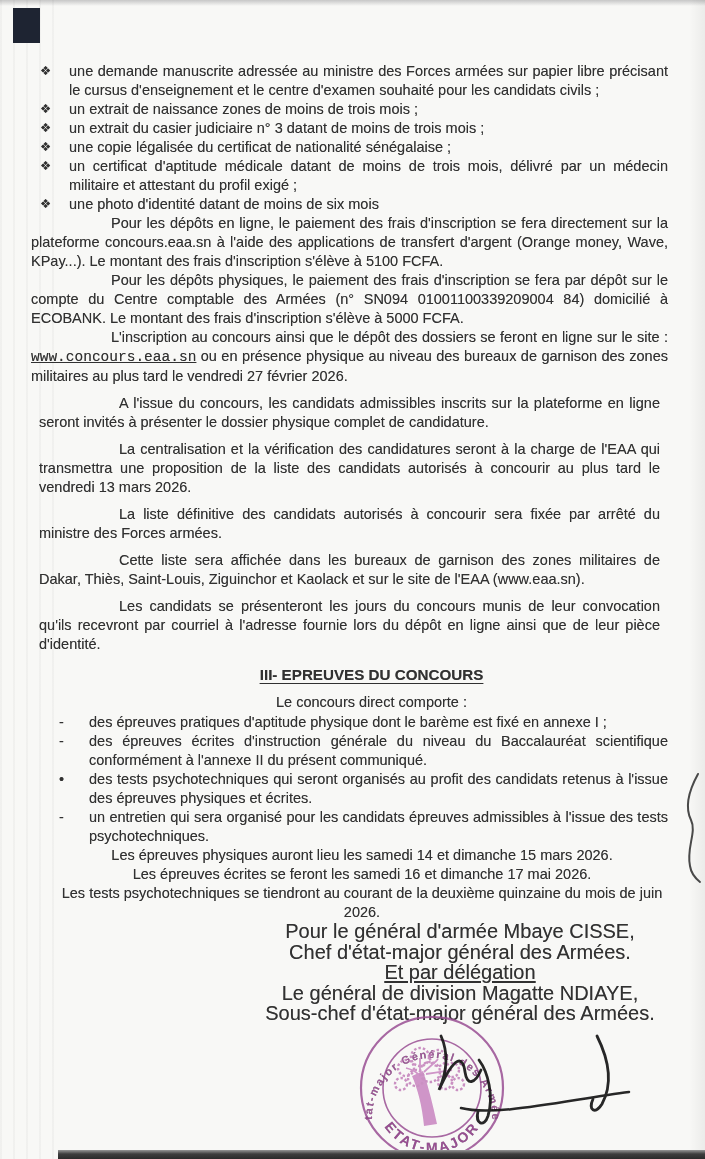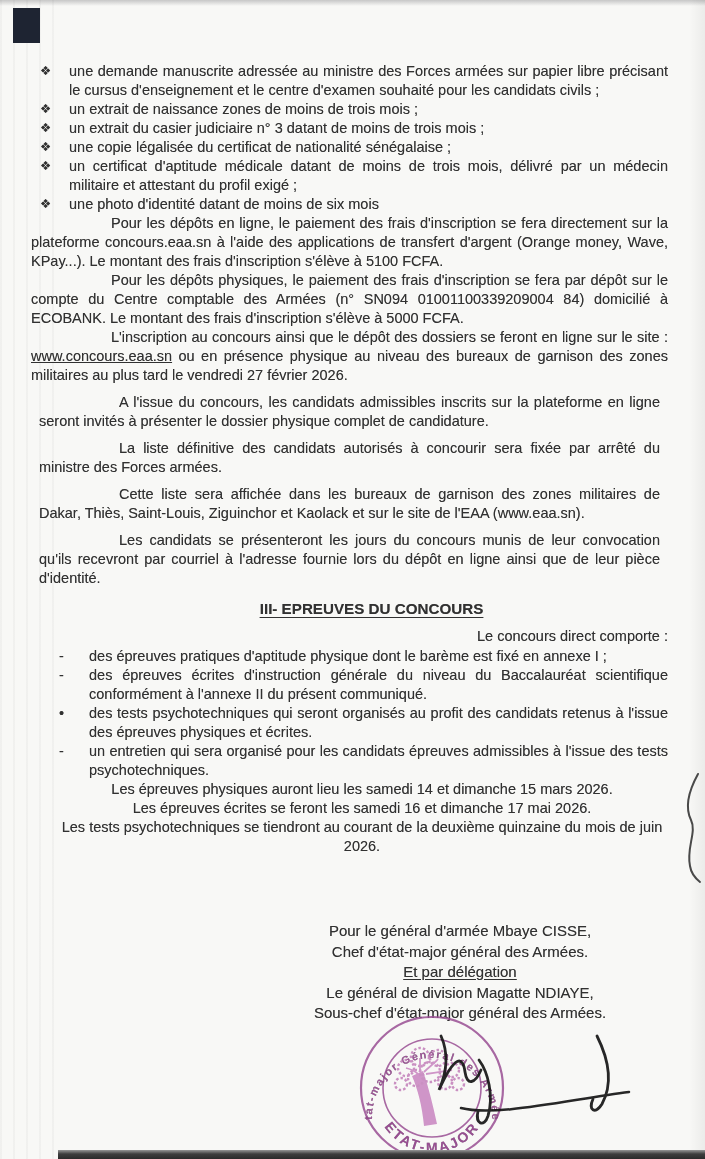--- a/index.html
+++ b/index.html
@@ -17,31 +17,31 @@
   .scan-right{position:absolute;right:0;top:0;bottom:0;width:16px;pointer-events:none;
     background:linear-gradient(to left,rgba(0,0,0,.05),rgba(0,0,0,0));}
   .corner-block{position:absolute;left:13px;top:8px;width:27px;height:35px;background:#1e2432;}
   .content{position:absolute;left:31px;top:62px;width:637px;
     font-size:14.5px;line-height:19px;text-align:justify;}
   .checklist{list-style:none;margin:0;padding:0;}
   .checklist li{position:relative;padding-left:38px;}
   .checklist .bullet{position:absolute;left:9px;top:0;font-size:12.5px;}
   .para{margin:0;text-indent:80px;}
   .plain{margin:8px;text-indent:80px;}
-  .link{text-decoration:underline;}
+  .link{text-decoration:underline;font-family:Liberation Mono, monospace;}
   b{font-weight:normal;}
   .heading{margin:11px 0 9px 44px;font-size:15.2px;font-weight:bold;
     text-decoration:underline;text-align:center;text-underline-offset:3px;}
-  .intro{margin:0 0 1px 44px;text-align:right;text-indent:0;}
+  .intro{margin:0 0 1px 44px;text-align:center;text-indent:0;}
   .dashlist{list-style:none;margin:0;padding:0;}
   .dashlist li{position:relative;padding-left:58px;}
   .dashlist .dash{position:absolute;left:28px;top:0;}
   .sched{margin:0 0 0 25px;text-align:center;text-indent:0;}
   .signature-block{position:absolute;left:250px;top:921px;width:420px;
-    text-align:center;font-size:15px;line-height:20.5px;}
+    text-align:center;font-size:20px;line-height:20.5px;}
   .sig-delegation{font-weight:normal;text-decoration:underline;text-underline-offset:2px;}
   .stamp{position:absolute;left:345px;top:1012px;}
   .pen-stroke{position:absolute;left:681px;top:770px;}
   .bottom-bar{position:absolute;left:58px;top:1150px;width:647px;height:9px;
     background:linear-gradient(180deg,#969696,#3d3d3d 45%,#2b2b2b);}
 </style>
 </head>
 <body>
 
 <div class="page">
@@ -61,20 +61,21 @@
       <li><span class="bullet">❖</span><span>une photo d'identité datant de moins de six mois</span></li>
     </ul>
 
     <p class="para"><span>Pour les dépôts en ligne, le paiement des frais d'inscription se fera directement sur la plateforme concours.eaa.sn à l'aide des applications de transfert d'argent (Orange money, Wave, KPay...). Le montant des frais d'inscription s'élève à </span><b>5100 FCFA</b><span>.</span></p>
 
     <p class="para"><span>Pour les dépôts physiques, le paiement des frais d'inscription se fera par dépôt sur le compte du Centre comptable des Armées (n° SN094 01001100339209004 84) domicilié à ECOBANK. Le montant des frais d'inscription s'élève à </span><b>5000 FCFA</b><span>.</span></p>
 
     <p class="para"><span>L'inscription au concours ainsi que le dépôt des dossiers se feront en ligne sur le site : </span><span class="link">www.concours.eaa.sn</span><span> ou en présence physique au niveau des bureaux de garnison des zones militaires </span><b>au plus tard le vendredi 27 février 2026</b><span>.</span></p>
 
     <p class="plain">A l'issue du concours, les candidats admissibles inscrits sur la plateforme en ligne seront invités à présenter le dossier physique complet de candidature.</p>
+    <p class="plain">La centralisation et la vérification des candidatures seront à la charge de l'EAA qui transmettra une proposition de la liste des candidats autorisés à concourir au plus tard le vendredi 13 mars 2026.</p>
     <p class="plain">La liste définitive des candidats autorisés à concourir sera fixée par arrêté du ministre des Forces armées.</p>
     <p class="plain">Cette liste sera affichée dans les bureaux de garnison des zones militaires de Dakar, Thiès, Saint-Louis, Ziguinchor et Kaolack et sur le site de l'EAA (www.eaa.sn).</p>
     <p class="plain">Les candidats se présenteront les jours du concours munis de leur convocation qu'ils recevront par courriel à l'adresse fournie lors du dépôt en ligne ainsi que de leur pièce d'identité.</p>
 
     <h3 class="heading">III- EPREUVES DU CONCOURS</h3>
     <p class="intro">Le concours direct comporte :</p>
 
     <ul class="dashlist">
       <li><span class="dash">-</span><span>des épreuves pratiques d'aptitude physique dont le barème est fixé en annexe I ;</span></li>
       <li><span class="dash">-</span><span>des épreuves écrites d'instruction générale du niveau du Baccalauréat scientifique conformément à l'annexe II du présent communiqué.</span></li>

